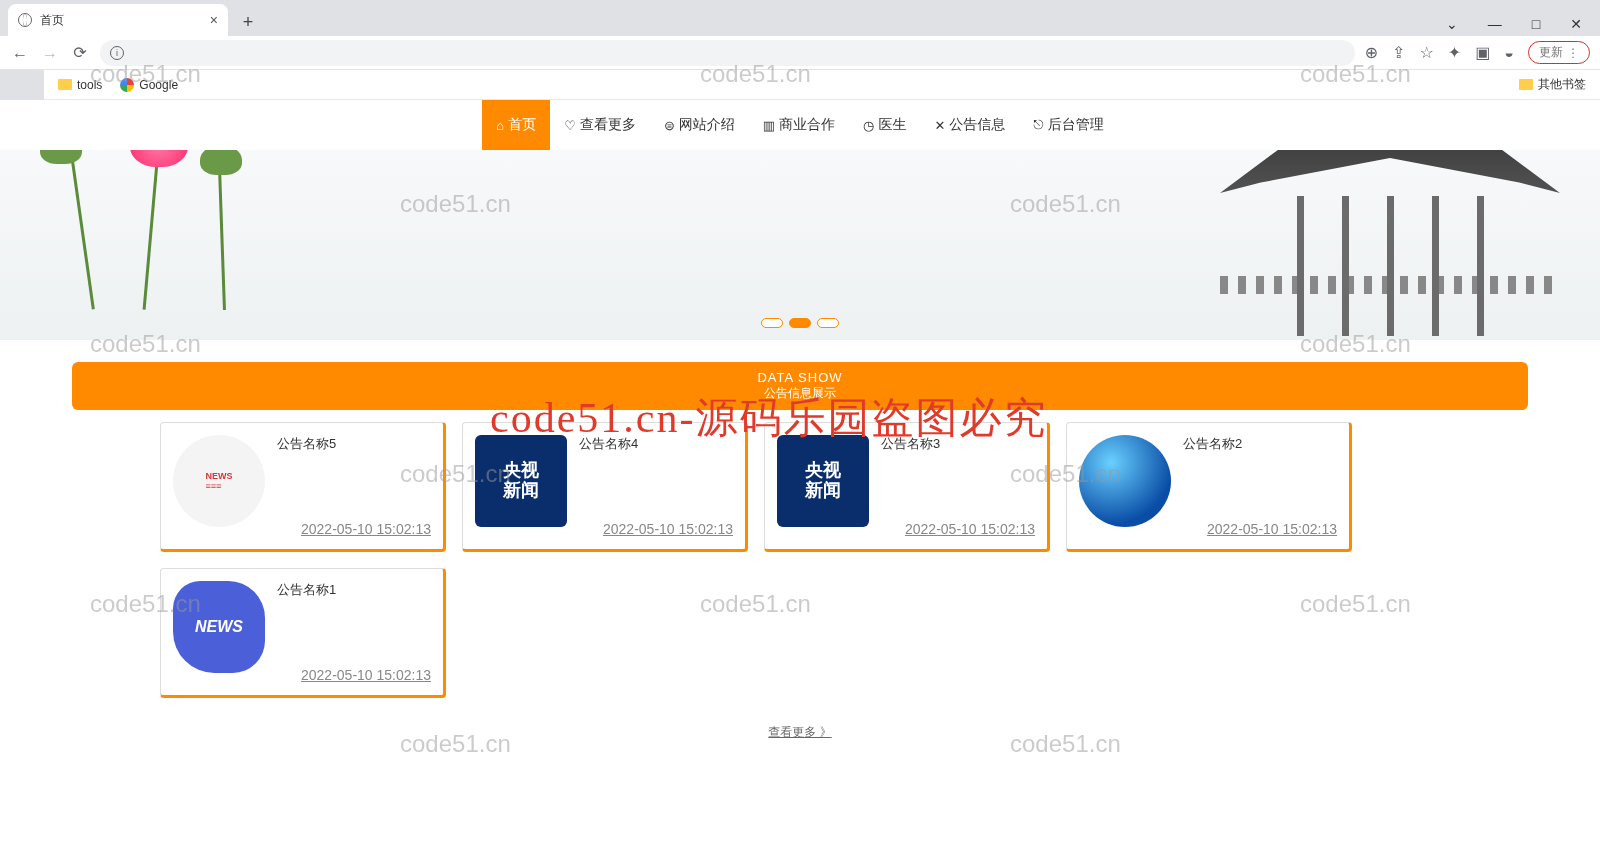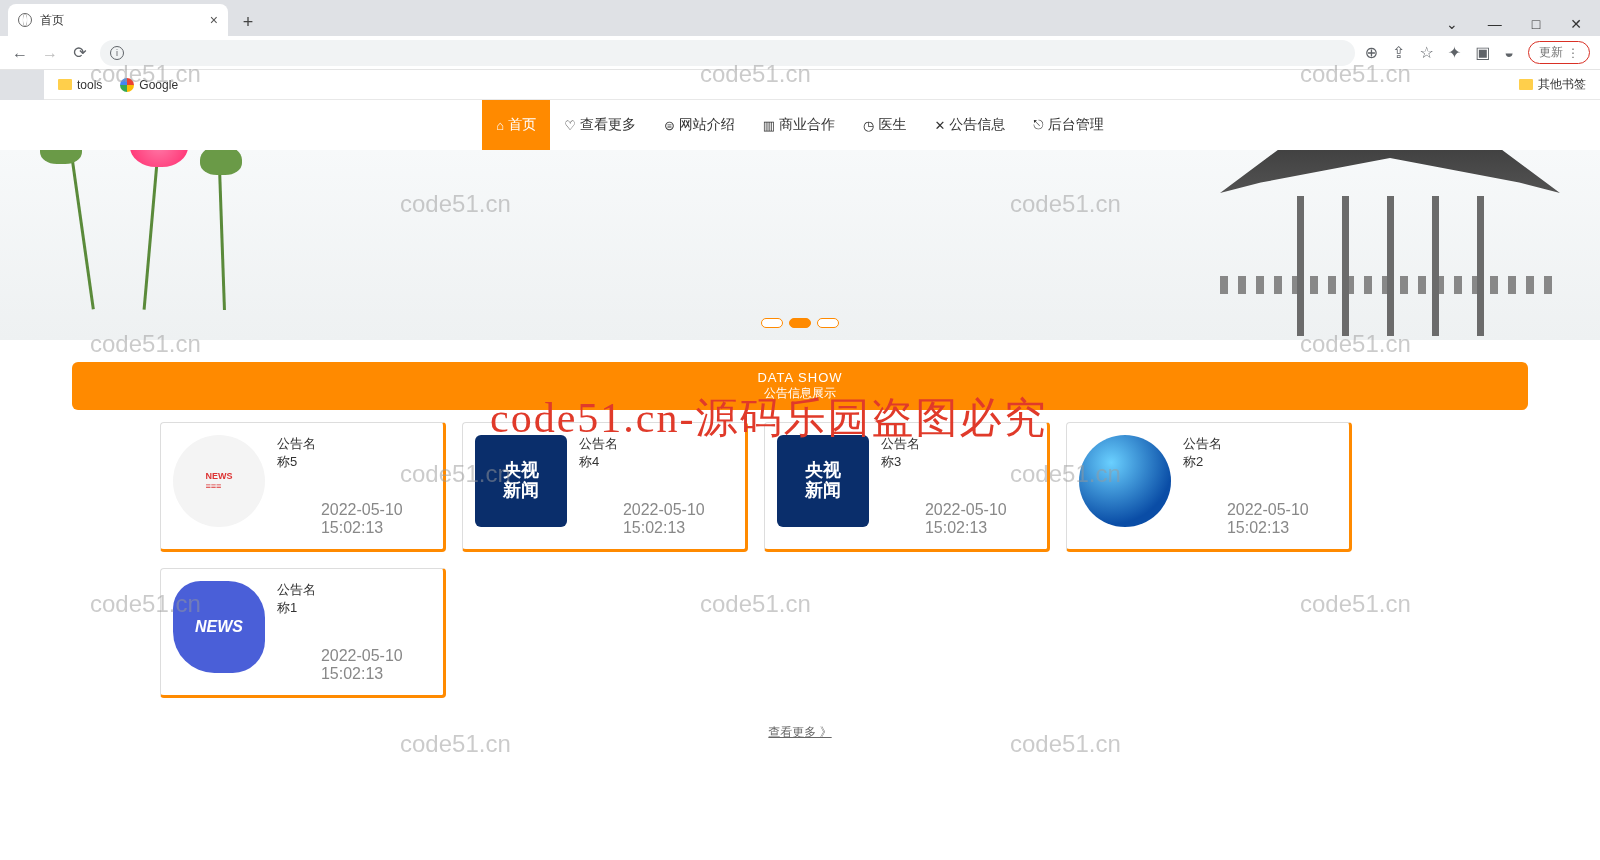--- a/index.html
+++ b/index.html
@@ -63,23 +63,23 @@
 .sh-cn { font-size: 12px; }
 
 .cards { margin: 12px 160px 0; display: flex; flex-wrap: wrap; gap: 16px; }
 .card { width: 286px; height: 130px; border: 1px solid #ddd; border-radius: 4px; display: flex; padding: 12px; gap: 12px; position: relative; border-bottom: 3px solid #ff8a00; border-right: 3px solid #ff8a00; cursor: pointer; background: #fff; }
 .thumb { width: 92px; height: 92px; border-radius: 50%; background: #eee; flex-shrink: 0; display: flex; align-items: center; justify-content: center; overflow: hidden; }
 .thumb.cctv { background: #0a2e6b; color: #fff; font-weight: bold; font-size: 18px; line-height: 1.1; text-align: center; border-radius: 6px; }
 .thumb.globe3d { background: radial-gradient(circle at 35% 30%,#6ad0ff,#0a4da6 70%); }
 .thumb.newsblob { background: #4a5fd8; border-radius: 30% 40% 35% 45%; color: #fff; font-style: italic; font-weight: bold; font-size: 16px; }
 .thumb.newsflat { background: #f4f4f4; }
 .news-stack { font-size: 9px; color: #d33; font-weight: bold; }
-.card-body { flex: 1; display: flex; flex-direction: row; }
+.card-body { flex: 1; display: flex; flex-direction: column; }
 .card-title { font-size: 13px; color: #333; }
-.card-time { font-size: 16px; color: #888; margin-top: auto; align-self: flex-end; }
+.card-time { font-size: 14px; color: #888; margin-top: auto; align-self: flex-end; text-decoration: underline; }
 
 .view-more { text-align: center; margin-top: 26px; font-size: 12px; color: #666; cursor: pointer; text-decoration: underline; }
 
 
 .wm { position: absolute; color: #999; font-size: 24px; opacity: .5; pointer-events: none; font-family: Arial; }
 .wm-red { position: absolute; color: #e03a2a; font-size: 42px; font-weight: 500; pointer-events: none; white-space: nowrap; letter-spacing: 2px; font-family: "SimSun","STSong",serif; }
 </style>
 </head>
 <body>
 

